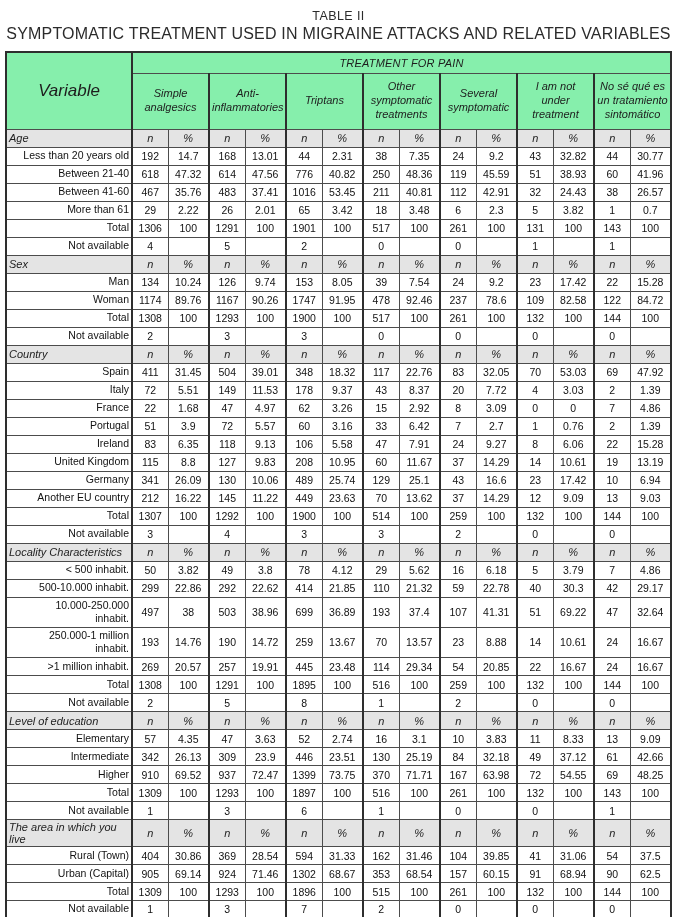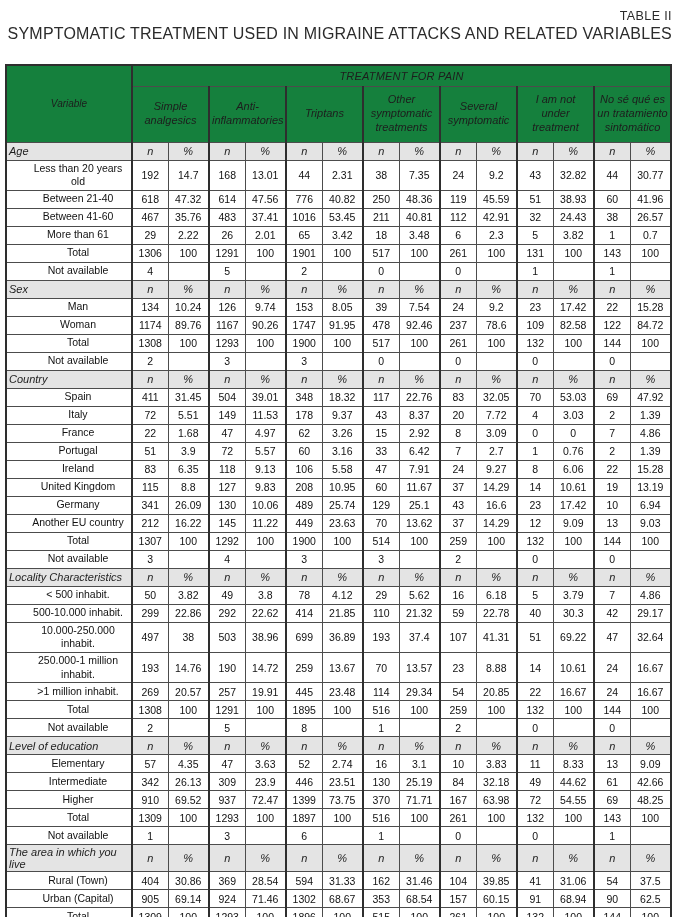--- a/index.html
+++ b/index.html
@@ -3,66 +3,66 @@
 <meta charset="utf-8">
 <style>
   * { box-sizing: border-box; margin: 0; padding: 0; }
   html, body { background: #ffffff; }
   body {
     width: 677px; height: 917px; overflow: hidden;
     font-family: "Liberation Sans", sans-serif;
     color: #232323;
   }
   .page { padding: 9px 5px 6px 5px; }
-  .titles { text-align: right; margin-bottom: 21px; }
+  .titles { text-align: center; margin-bottom: 8px; }
   .title    { font-size: 12.5px; letter-spacing: .4px; color: #2b2b2b; }
   .subtitle { font-size: 16px; letter-spacing: .2px; color: #2b2b2b; margin-top: 2px; }
 
   table {
     border-collapse: collapse;
     width: 667px;
     table-layout: fixed;
     border: 2px solid #2e2e2e;
   }
   th, td {
     border: 1px solid #4c4c4c;
     font-size: 10.5px;
     text-align: center;
     vertical-align: middle;
     padding: 1px 2px;
     height: 18px;
     overflow: hidden;
   }
   thead th {
-    background: #15803d;
+    background: #86efac;
     font-style: italic;
     font-weight: normal;
     font-size: 11px;
     color: #1d1d1d;
   }
   .tfp   { height: 21px; letter-spacing: .2px; }
   .treat { height: 56px; white-space: pre-line; line-height: 1.25; }
-  .var-h { font-size: 10px; }
+  .var-h { font-size: 17px; }
 
   .varend { border-right: 2px solid #2e2e2e; }
   .gend   { border-right: 2px solid #2e2e2e; }
 
   .section-row td {
     background: #e4e4e4;
     font-style: italic;
     font-size: 11px;
     color: #1d1d1d;
     height: 18px;
   }
   .sec-label { text-align: left; }
 
   tbody td { background: #ffffff; color: #111; }
   tbody td.lab {
-    text-align: center;
-    padding-left: 20px;
+    text-align: right;
+    padding-left: 4px;
     white-space: pre-line;
     line-height: 1.3;
     font-size: 10.5px;
   }
   tbody tr.section-row td { background: #e4e4e4; }
 </style>
 </head>
 <body>
 
 <div class="page">
@@ -683,21 +683,21 @@
           <td class="gend">26.13</td>
           <td>309</td>
           <td class="gend">23.9</td>
           <td>446</td>
           <td class="gend">23.51</td>
           <td>130</td>
           <td class="gend">25.19</td>
           <td>84</td>
           <td class="gend">32.18</td>
           <td>49</td>
-          <td class="gend">44.62</td>
+          <td class="gend">37.12</td>
           <td>61</td>
           <td class="gend">42.66</td>
         </tr>
         <tr>
           <td class="lab varend">Higher</td>
           <td>910</td>
           <td class="gend">69.52</td>
           <td>937</td>
           <td class="gend">72.47</td>
           <td>1399</td>

